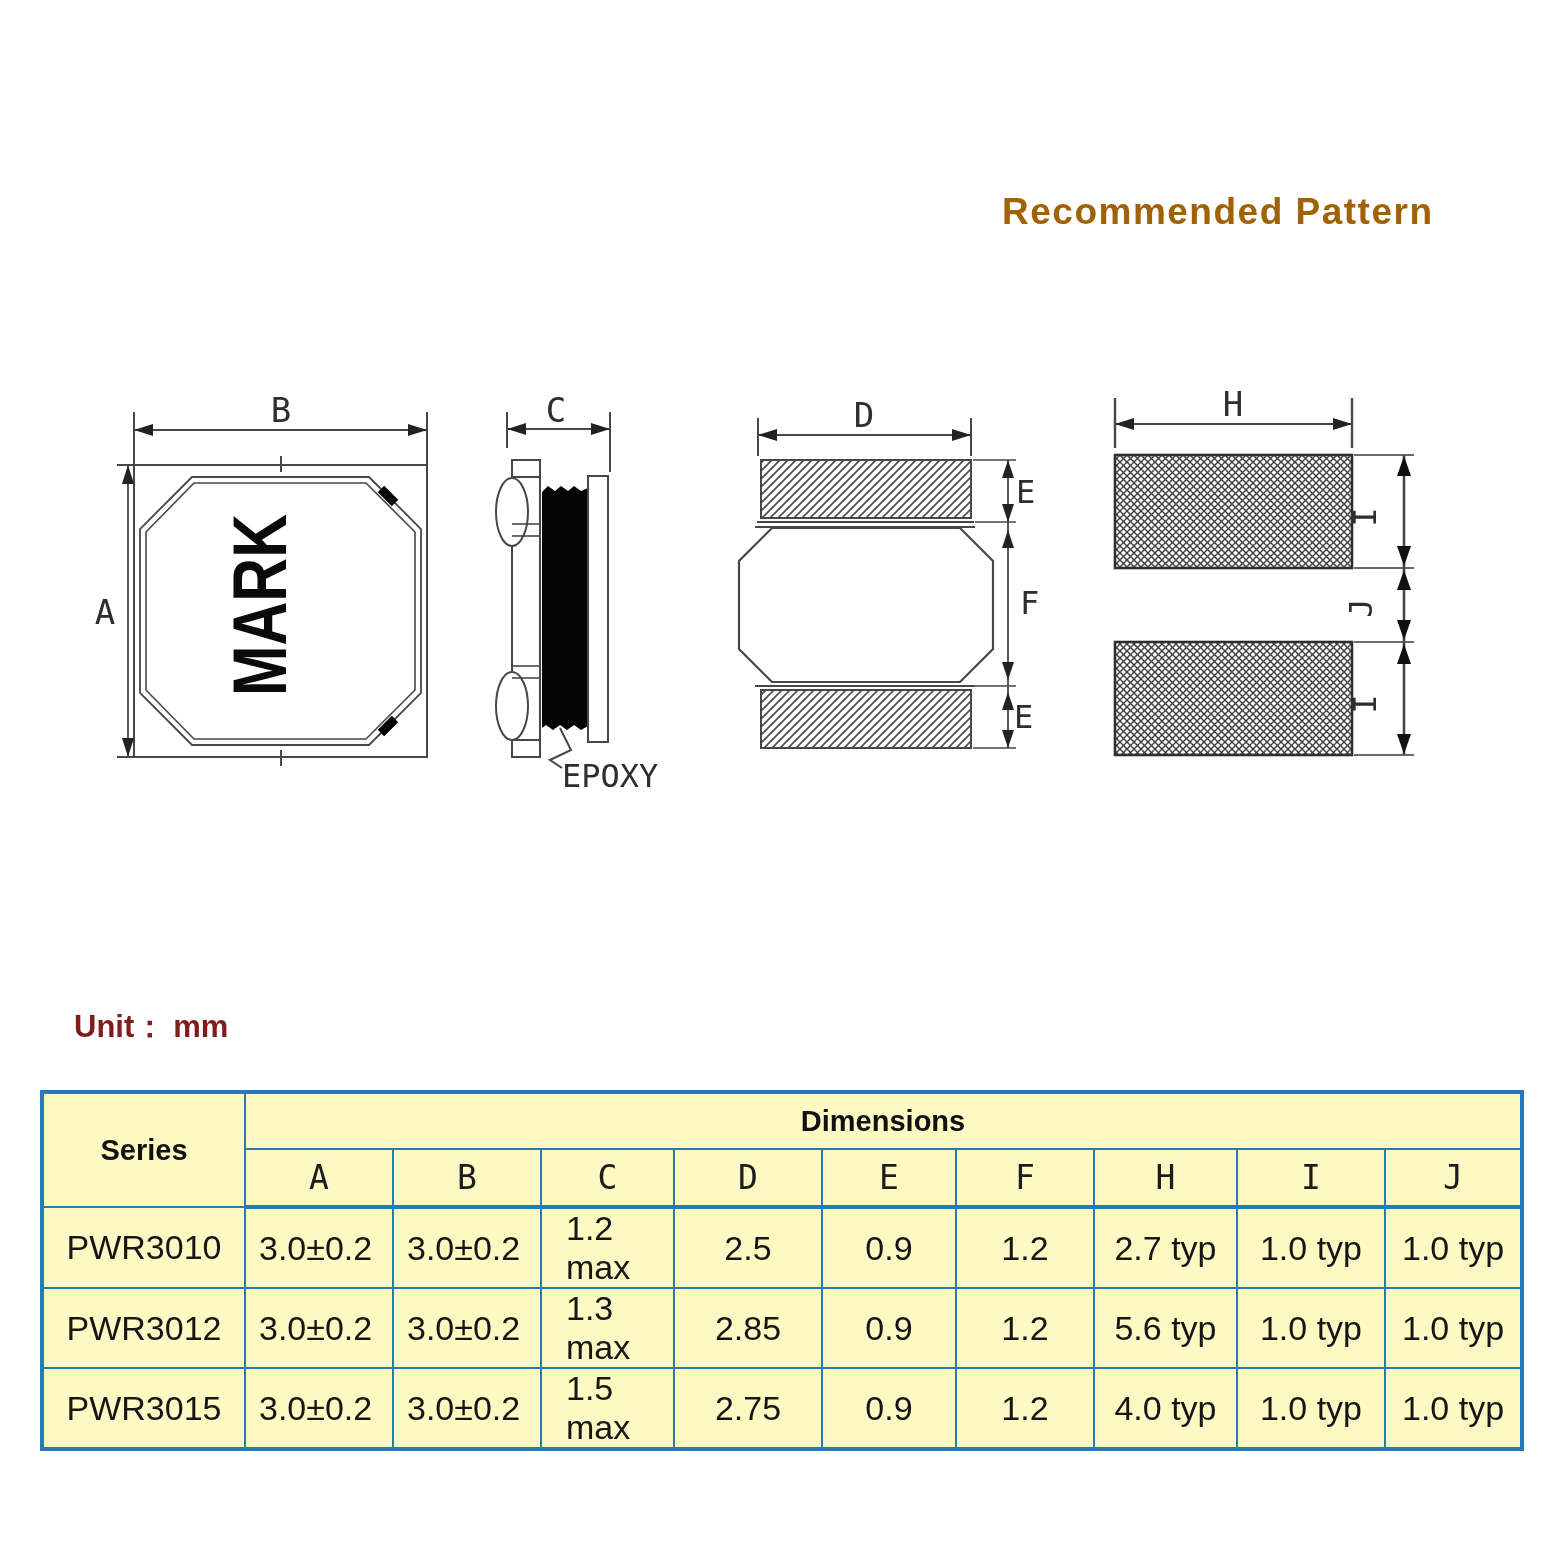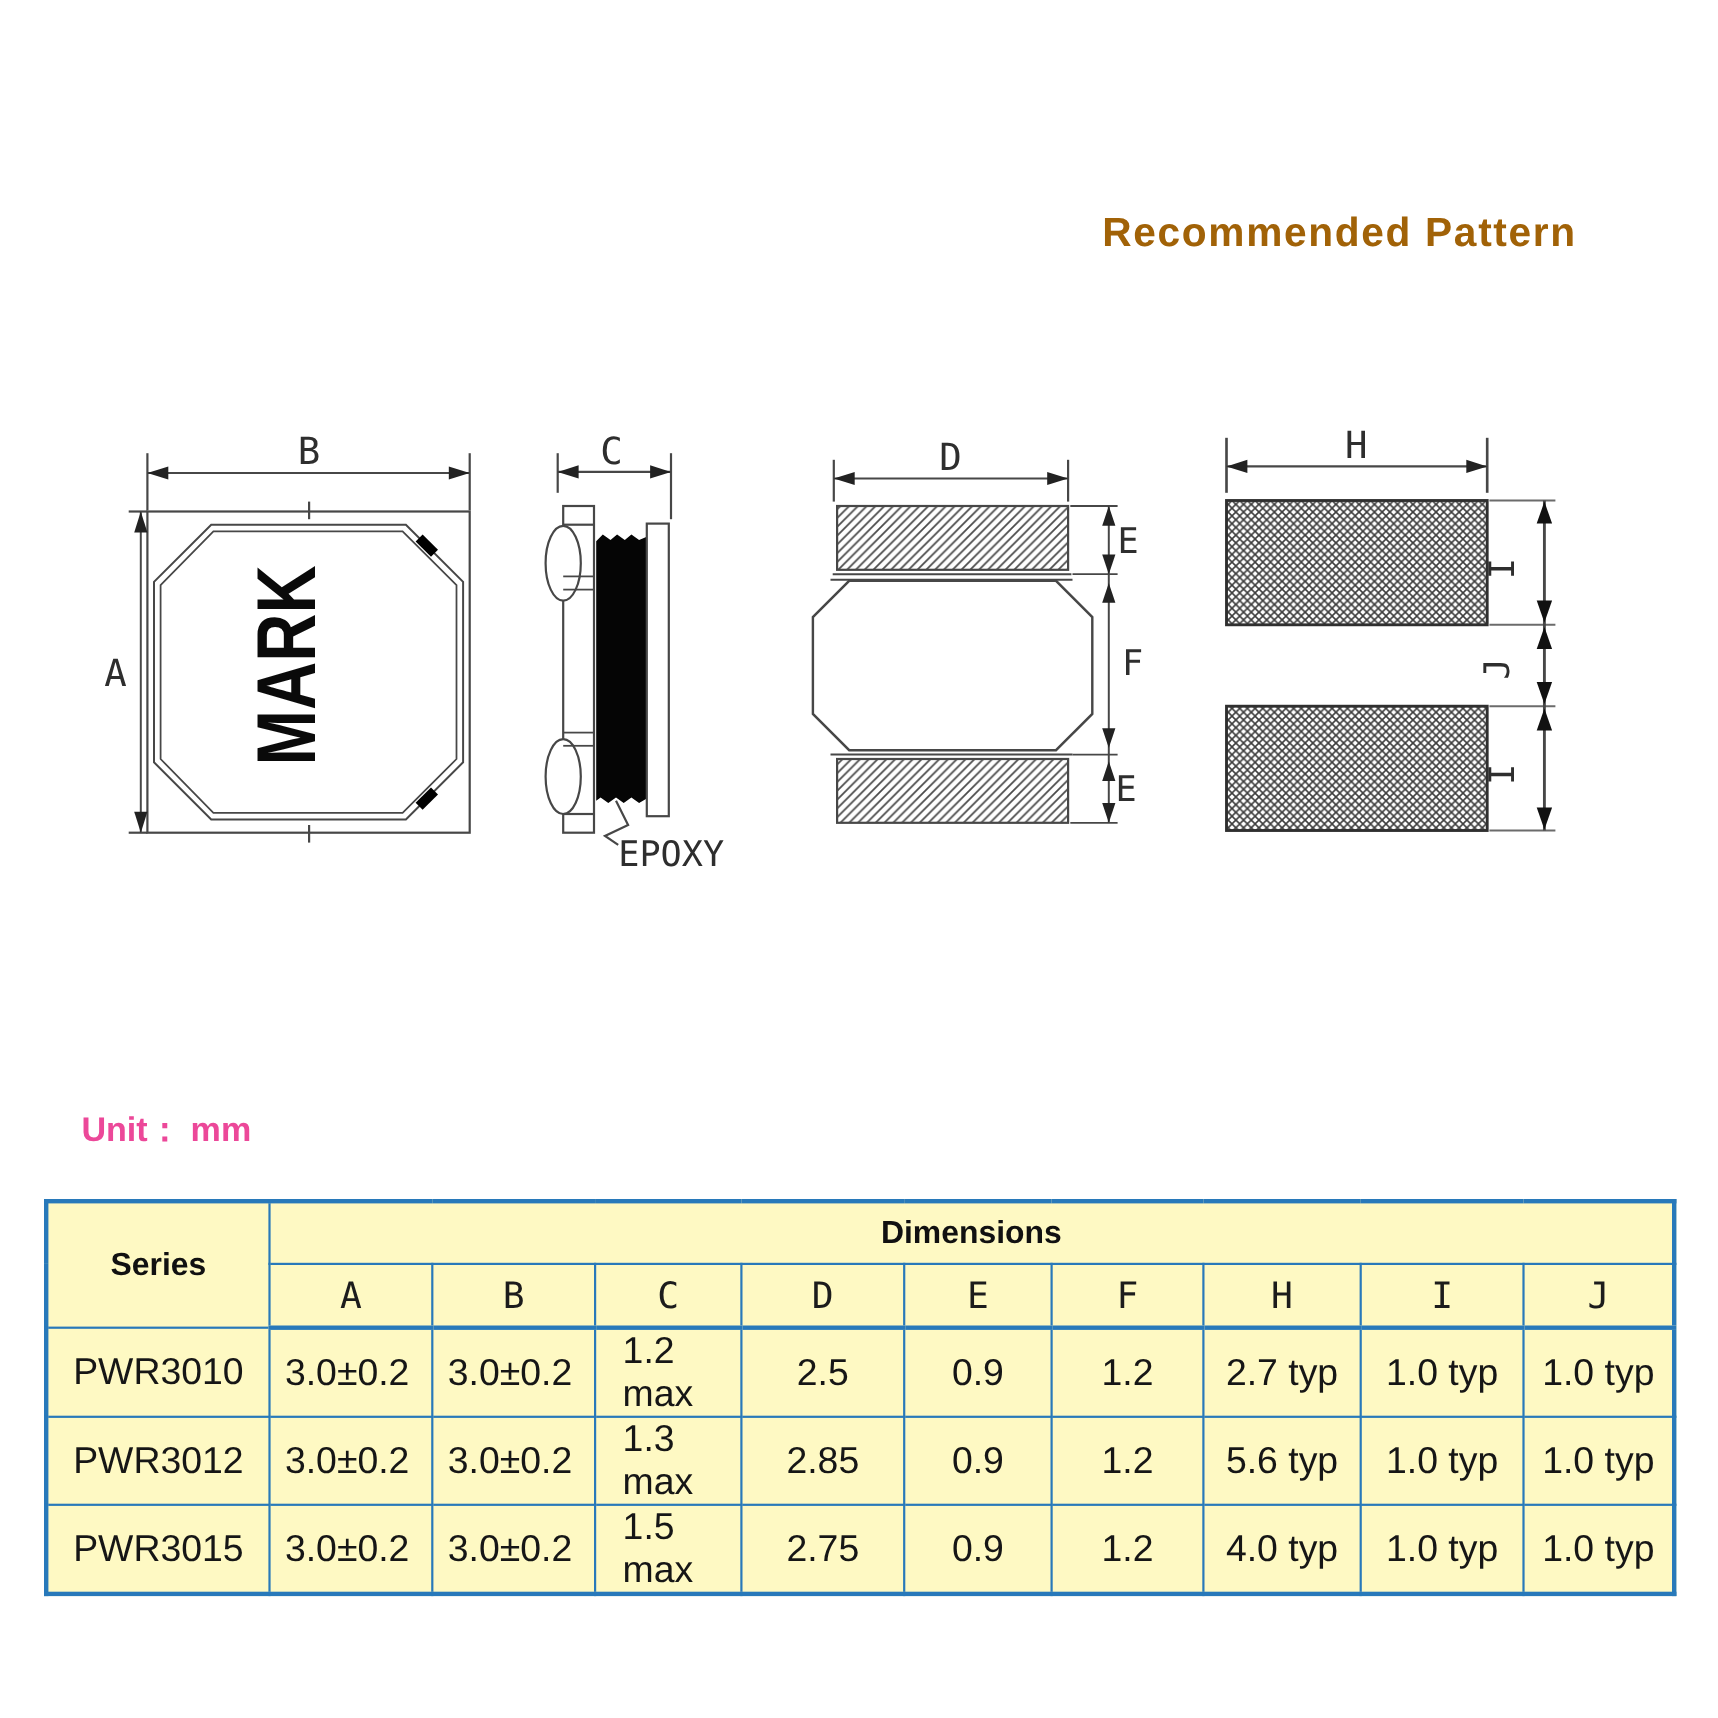--- a/index.html
+++ b/index.html
@@ -1,20 +1,20 @@
 <!DOCTYPE html>
 <html><head>
 <meta charset="utf-8">
 <style>
   html,body{margin:0;padding:0;background:#ffffff;}
   .page{position:relative;width:1562px;height:1562px;background:#ffffff;overflow:hidden;
         font-family:"Liberation Sans",sans-serif;color:#121212;}
   .heading{position:absolute;left:1002px;top:191px;font-size:37px;font-weight:bold;
            letter-spacing:1.5px;color:#a16207;white-space:nowrap;}
-  .unit{position:absolute;left:74px;top:1006px;font-size:31px;font-weight:bold;color:#ec4899;}
+  .unit{position:absolute;left:74px;top:1006px;font-size:31px;font-weight:bold;color:#7f1d1d;}
   .unit .unit-val{margin-left:8px;}
   svg.drawings{position:absolute;left:0;top:0;}
   .cad{font-family:"DejaVu Sans Mono",monospace;font-size:34px;fill:#2e2e2e;font-weight:400;}
   .cad-sm{font-family:"DejaVu Sans Mono",monospace;font-size:32px;fill:#2e2e2e;}
   .mark-text{font-family:"Liberation Sans",sans-serif;font-weight:bold;font-size:76px;fill:#0a0a0a;}
   
   table.dims{position:absolute;left:40px;top:1090px;width:1480px;border-collapse:collapse;
              table-layout:fixed;background:#fef9c3;border:4px solid #2879BA;}
   table.dims th,table.dims td{border:2px solid #2879BA;padding:0;overflow:hidden;}
   .th-main{font-size:29px;font-weight:bold;color:#111;text-align:center;vertical-align:middle;}

